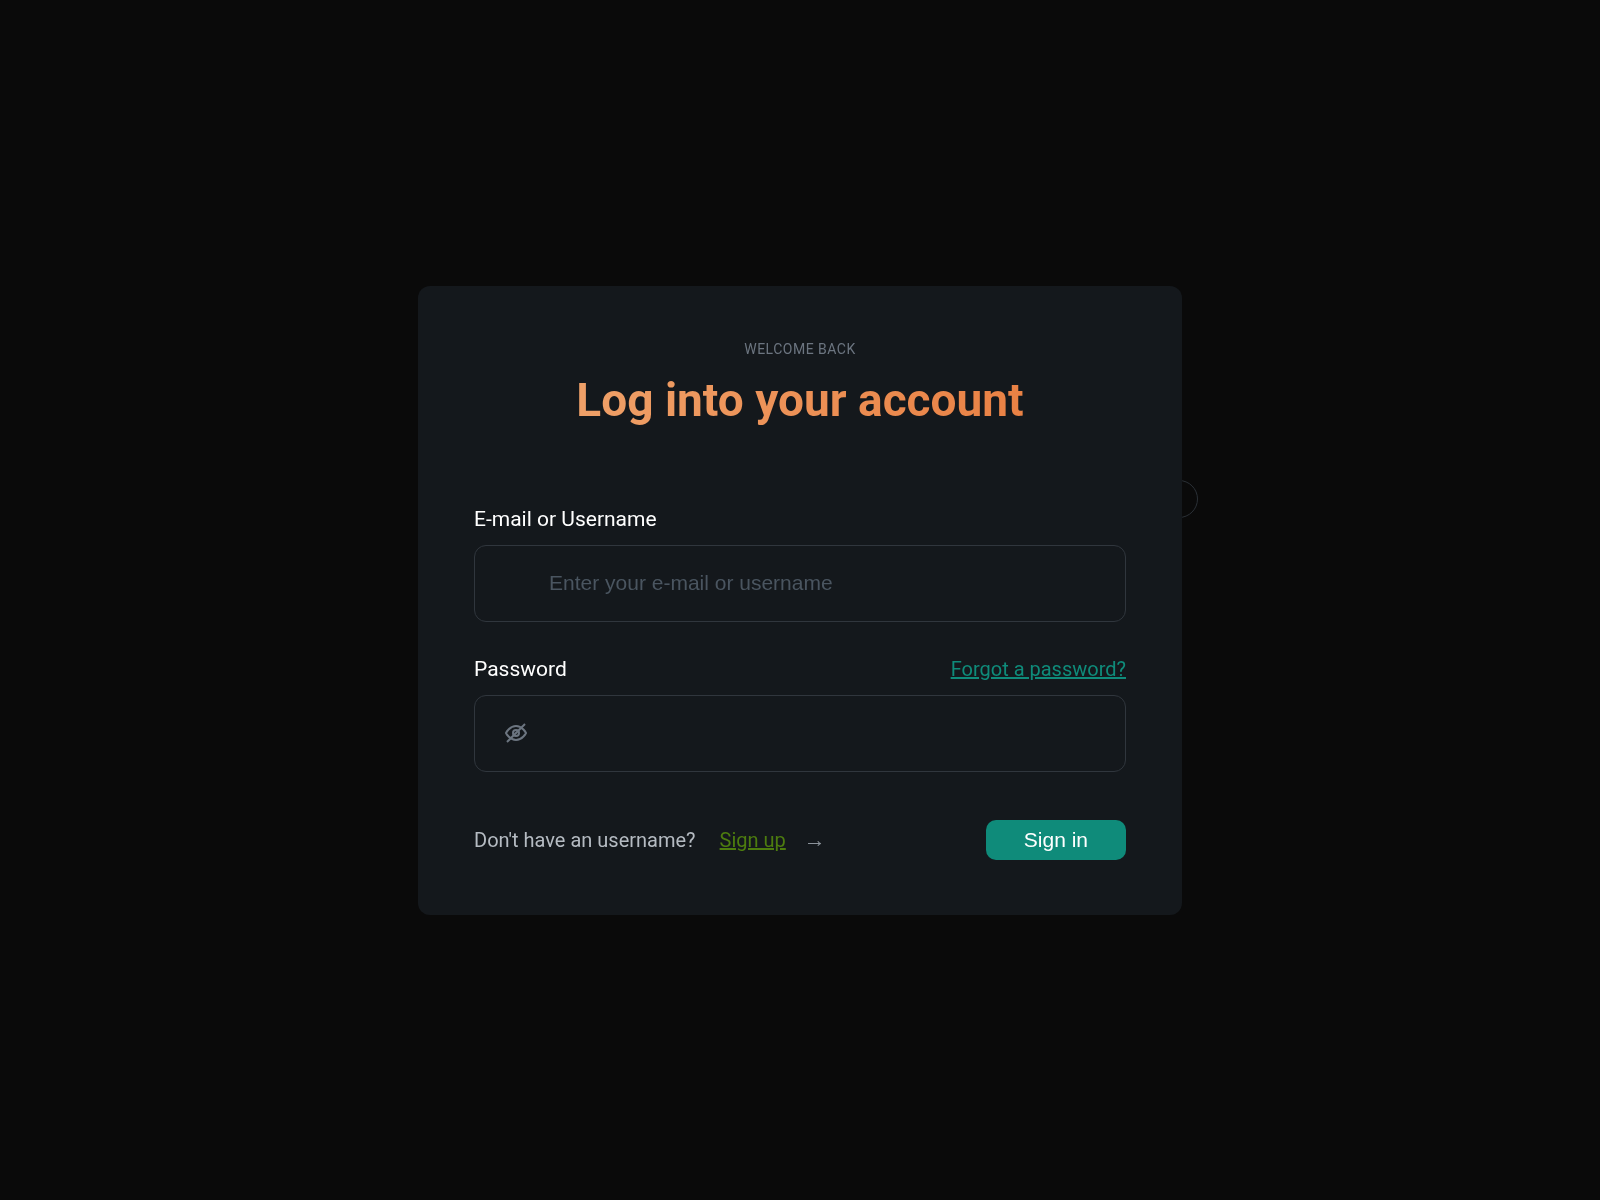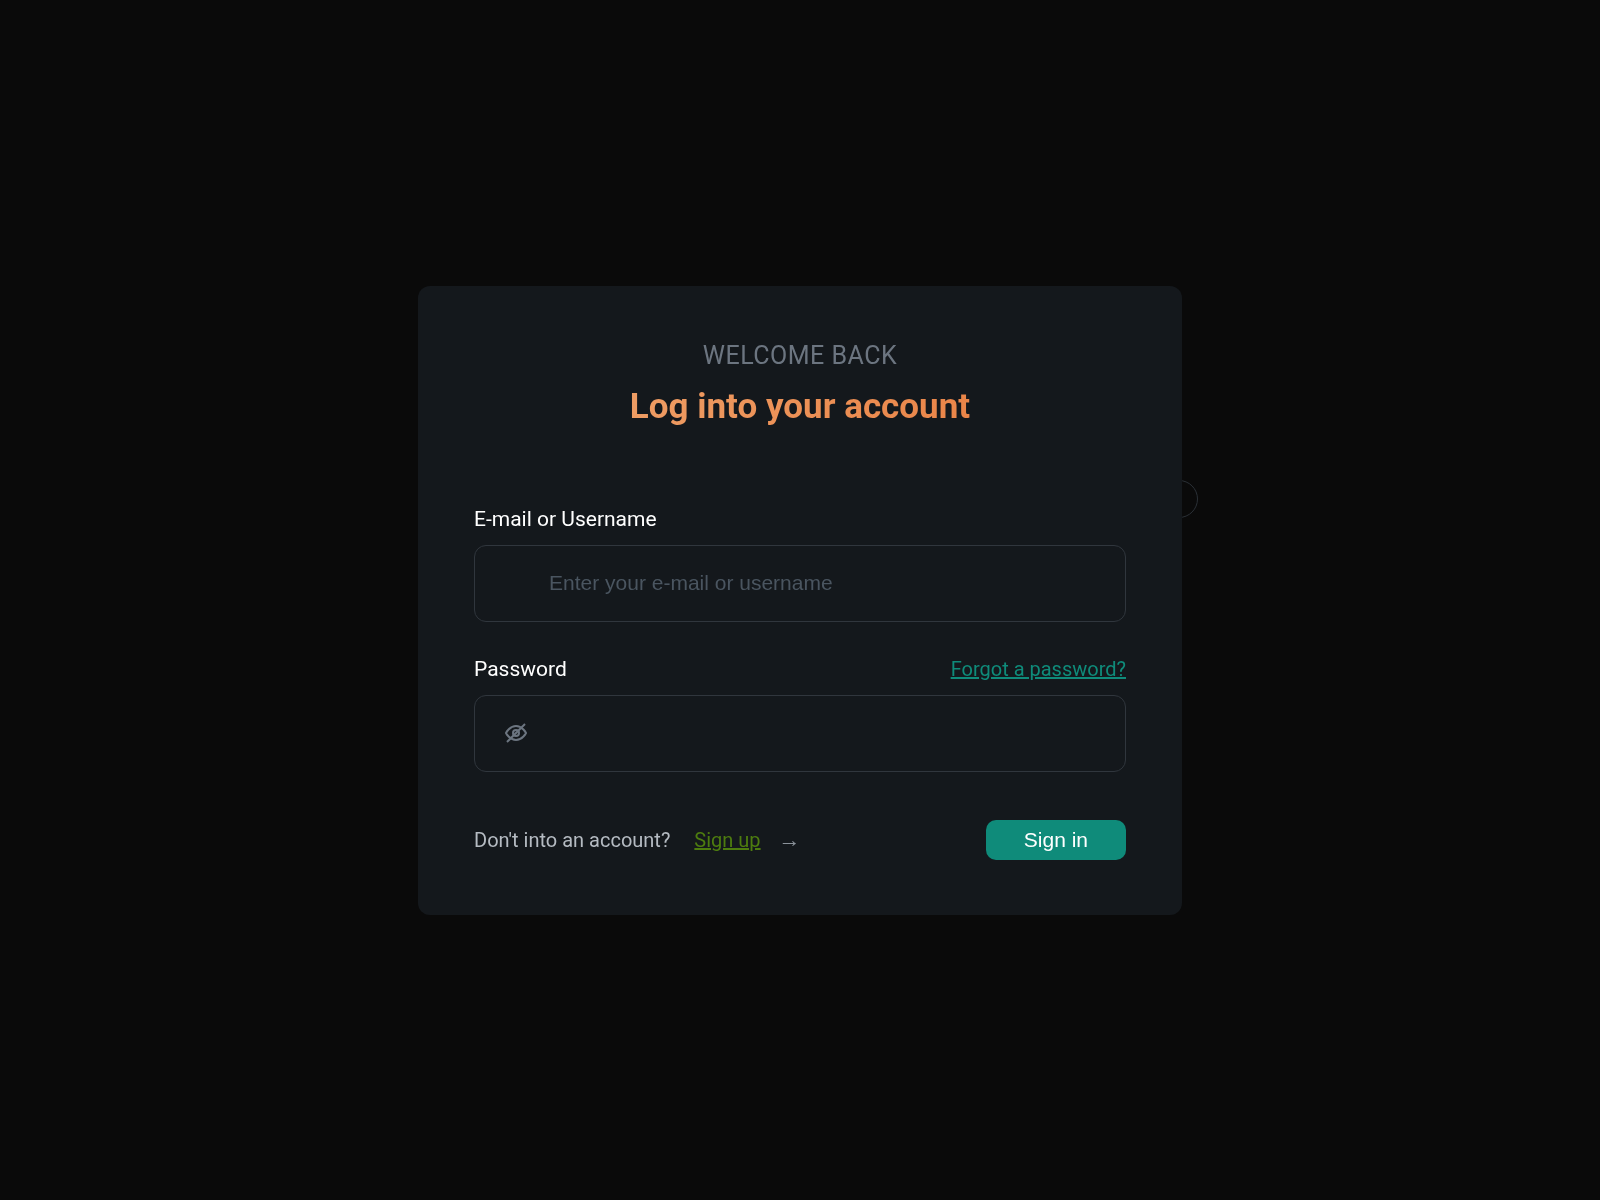--- a/index.html
+++ b/index.html
@@ -21,27 +21,27 @@
     .card {
       width: 764px;
       background: #14181c;
       border-radius: 12px;
       padding: 55px 56px 55px 56px;
       position: relative;
     }
     .welcome {
       text-align: center;
       color: #6c7580;
-      font-size: 25px;
+      font-size: 14px;
       letter-spacing: 0.5px;
       margin-bottom: 16px;
     }
     .title {
       text-align: center;
-      font-size: 35px;
+      font-size: 46px;
       font-weight: 700;
       background: linear-gradient(90deg, #f0a770 0%, #e87a3c 100%);
       -webkit-background-clip: text;
       -webkit-text-fill-color: transparent;
       background-clip: text;
       margin-bottom: 80px;
     }
     .field-group {
       margin-bottom: 35px;
     }
@@ -164,19 +164,19 @@
           <path d="M2 12s3.5-7 10-7 10 7 10 7-3.5 7-10 7-10-7-10-7z"></path>
           <circle cx="12" cy="12" r="3"></circle>
           <line x1="3" y1="21" x2="21" y2="3"></line>
         </svg>
       </span>
     </div>
   </div>
 
   <div class="bottom-row">
     <div class="signup-text">
-      <span>Don't into an account?</span>
+      <span>Don't have an username?</span>
       <a class="signup-link">Sign up</a>
       <span class="arrow">→</span>
     </div>
     <button class="signin-btn">Sign in</button>
   </div>
 </div>
 
 </body></html>

